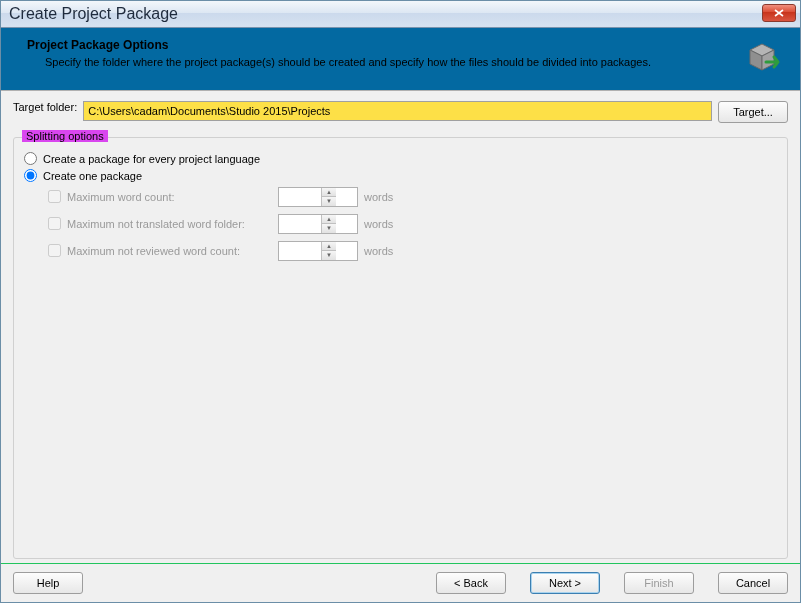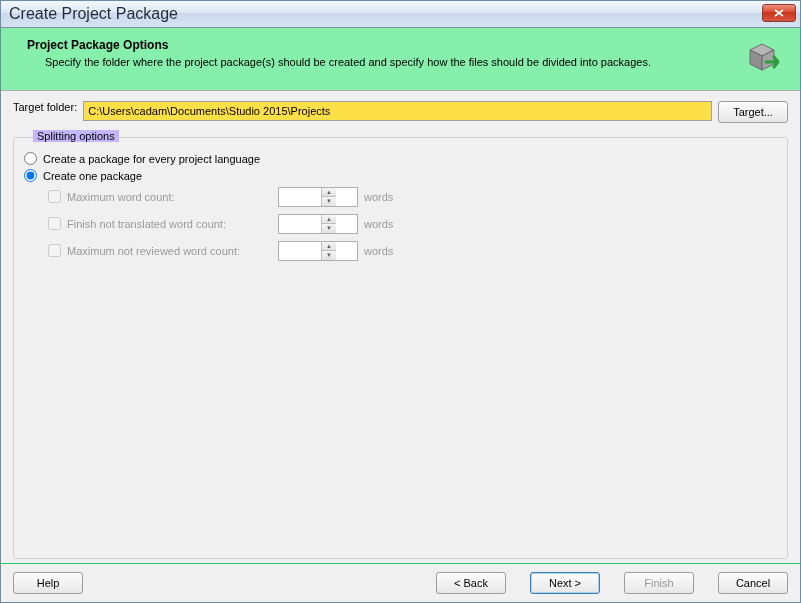--- a/index.html
+++ b/index.html
@@ -43,21 +43,21 @@
     border-radius: 3px;
     display: flex;
     align-items: center;
     justify-content: center;
     color: #fff;
     font-weight: bold;
     font-size: 10px;
     text-shadow: 0 0 2px rgba(0,0,0,0.4);
   }
   .header-panel {
-    background: #86efac;
+    background: #0369a1;
     border-bottom: 1px solid #b0b0b0;
     padding: 10px 14px 14px 14px;
     display: flex;
     justify-content: space-between;
     align-items: flex-start;
   }
   .header-text { flex: 1; padding-left: 12px; }
   .header-title { font-weight: bold; font-size: 12px; color: #000; }
   .header-desc { margin-top: 4px; margin-left: 18px; color: #000; font-size: 11px; }
   .header-icon { width: 36px; height: 36px; margin-right: 6px; margin-top: 2px; }
@@ -105,25 +105,24 @@
     border-radius: 3px;
     padding: 10px 10px 10px 10px;
     position: relative;
     margin-top: 6px;
     flex: 1;
   }
   .group-legend {
     position: absolute;
     top: -8px;
     left: 8px;
-    background: #c4b5fd;
+    background: #d946ef;
     padding: 0 4px;
     font-size: 11px;
     color: #000;
-    margin-left: 11px;
   }
   .radio-row, .check-row {
     display: flex;
     align-items: center;
     gap: 6px;
     margin: 4px 0;
   }
   .indent { margin-left: 24px; }
   .disabled-text { color: #9a9a9a; }
   .spinner-wrap {
@@ -240,21 +239,21 @@
           <input class="spinner-input" disabled="" value="1000" style="">
           <div class="spinner-btns">
             <div class="spin-btn">▲</div>
             <div class="spin-btn">▼</div>
           </div>
         </div>
         <span class="unit">words</span>
 
         <label class="check-row">
           <input type="checkbox" disabled="" style="">
-          <span class="disabled-text">Finish not translated word count:</span>
+          <span class="disabled-text">Maximum not translated word folder:</span>
         </label>
         <div class="spinner-wrap">
           <input class="spinner-input" disabled="" value="1000" style="">
           <div class="spinner-btns">
             <div class="spin-btn">▲</div>
             <div class="spin-btn">▼</div>
           </div>
         </div>
         <span class="unit">words</span>
 

